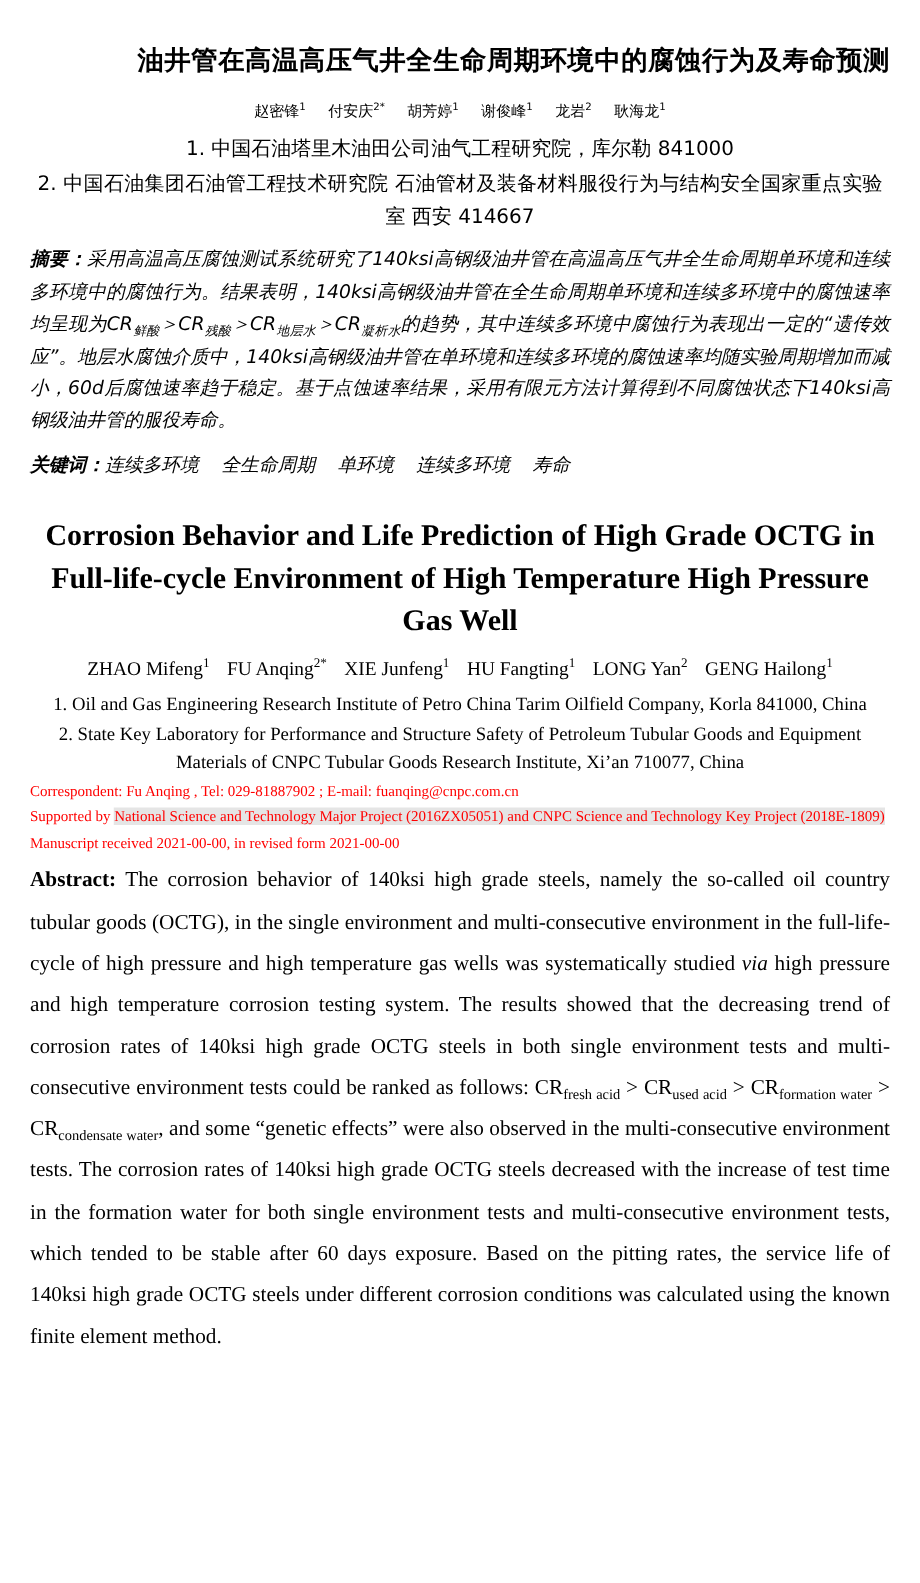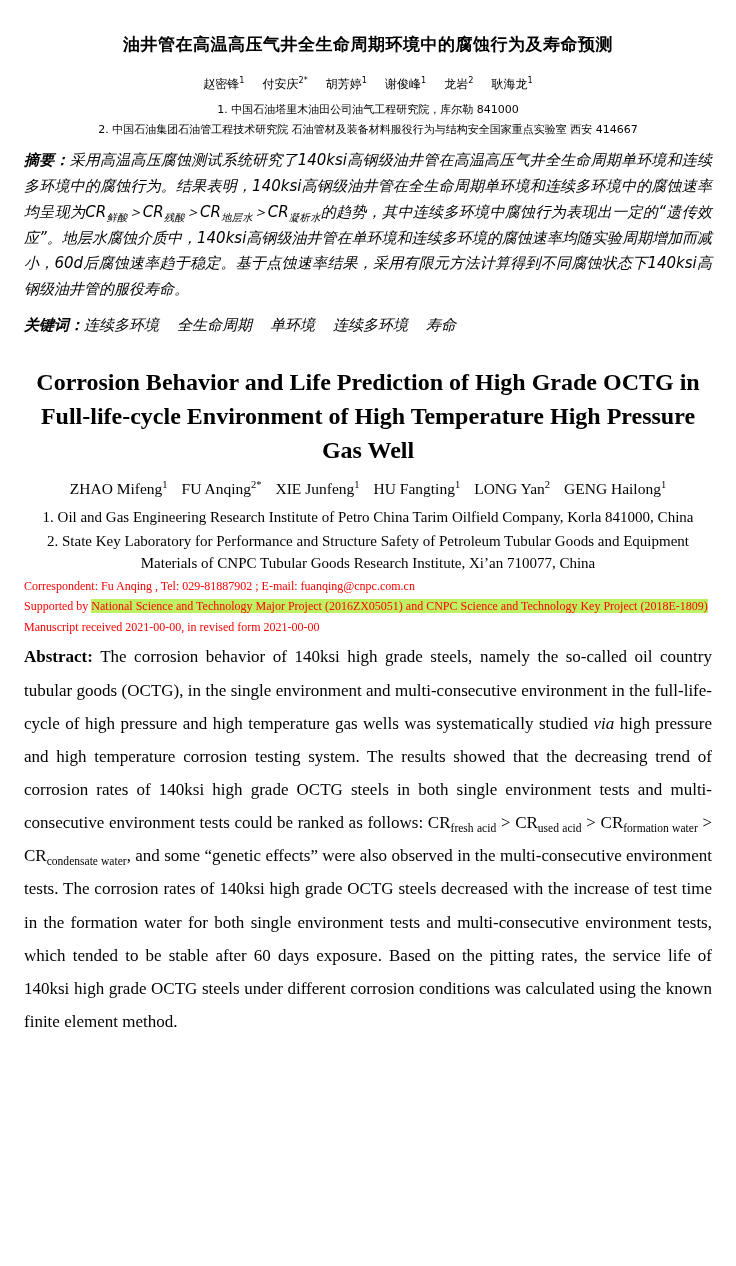--- a/index.html
+++ b/index.html
@@ -18,23 +18,23 @@
     min-height: 1266px;
     box-sizing: border-box;
     padding: 28px 24px 10px 24px;
     position: relative;
   }
 
   
   .cn-title {
     font-family: Liberation Serif, serif;
     font-weight: bold;
-    font-size: 17px;
+    font-size: 21px;
     line-height: 1.35;
-    text-align: center;
+    text-align: right;
     margin: 6px 0 18px 0;
     letter-spacing: 0.5px;
   }
   .cn-authors {
     text-align: center;
     font-size: 12px;
     line-height: 1.5;
     margin-bottom: 8px;
     font-family: "DejaVu Sans", "Liberation Sans", sans-serif;
   }
@@ -47,21 +47,21 @@
     vertical-align: super;
     line-height: 0;
   }
   sub {
     font-size: 0.68em;
     vertical-align: sub;
     line-height: 0;
   }
   .cn-affil {
     text-align: center;
-    font-size: 11px;
+    font-size: 16px;
     line-height: 1.6;
     margin: 2px 0;
     font-family: "DejaVu Sans", "Liberation Sans", sans-serif;
   }
   .cn-affil.two-line {
     text-align: justify;
     text-align-last: center;
     padding: 0 6px;
   }
   .cn-abstract, .cn-keywords {
@@ -105,21 +105,21 @@
     margin: 1px 0;
   }
   .note-red {
     color: #ff0000;
     font-size: 12px;
     line-height: 1.55;
     margin: 2px 0;
     text-align: justify;
   }
   .hl {
-    background: #bef264;
+    background: #e5e5e5;
   }
   .en-abstract {
     font-size: 17px;
     line-height: 1.95;
     text-align: justify;
     margin-top: 4px;
   }
   .en-abstract b {
     font-weight: bold;
   }

